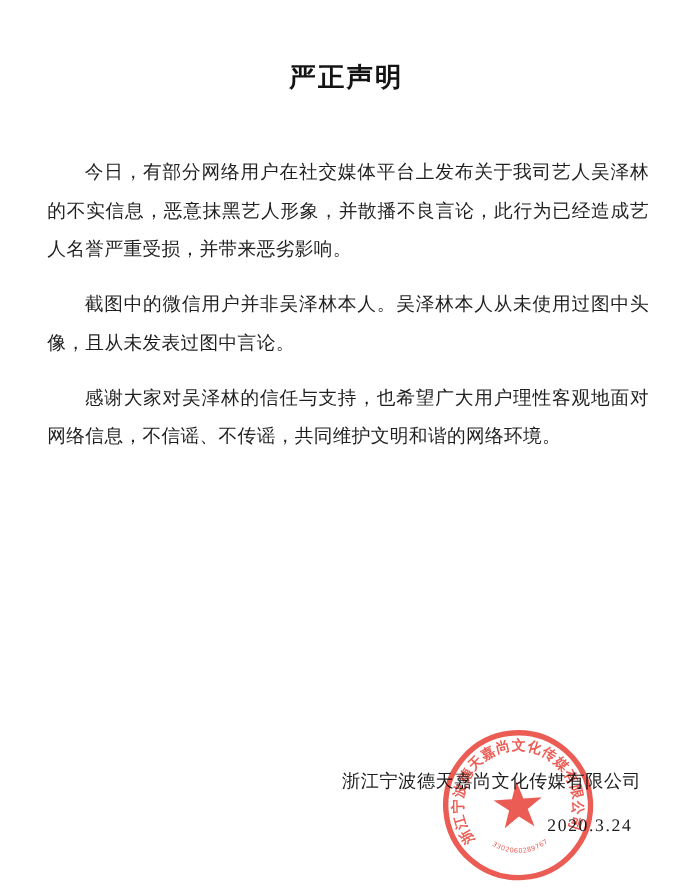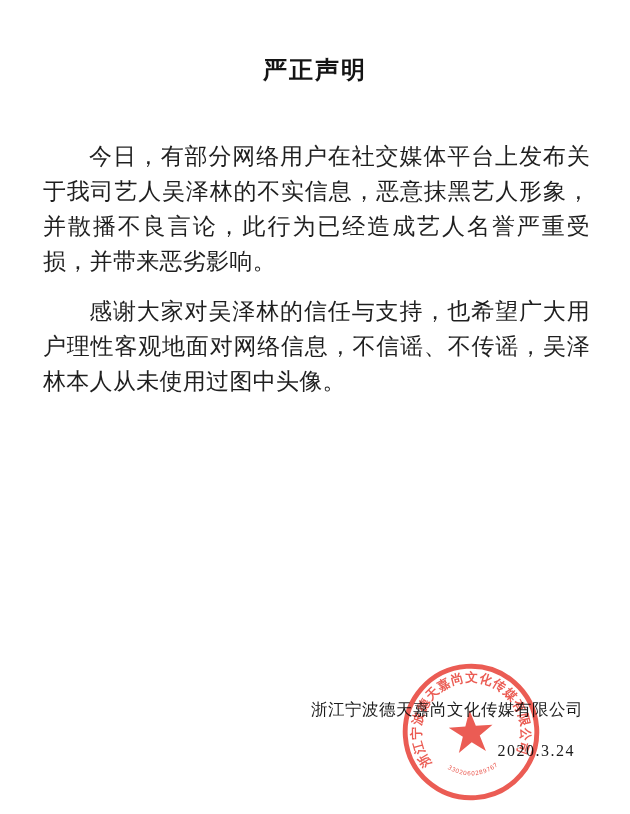--- a/index.html
+++ b/index.html
@@ -26,21 +26,21 @@
     font-size: 24px;
     font-weight: bold;
     letter-spacing: 2px;
     color: #141414;
   }
   .doc-body {
     position: absolute;
     top: 139px;
     left: 43px;
     width: 547px;
-    font-size: 23px;
+    font-size: 17px;
     line-height: 35px;
     text-align: justify;
     color: #1f1f1f;
   }
   .doc-body p {
     margin: 0 0 15px 0;
     text-indent: 2em;
     letter-spacing: 0.3px;
   }
   .sig-company {
@@ -86,21 +86,22 @@
 </style>
 </head>
 <body>
 
 <div class="page">
 
   <h1 class="doc-title">严正声明</h1>
 
   <div class="doc-body">
     <p>今日，有部分网络用户在社交媒体平台上发布关于我司艺人吴泽林的不实信息，恶意抹黑艺人形象，并散播不良言论，此行为已经造成艺人名誉严重受损，并带来恶劣影响。</p>
-    <p>感谢大家对吴泽林的信任与支持，也希望广大用户理性客观地面对网络信息，不信谣、不传谣，吴泽林本人从未使用过图中头像。</p>
+    <p>截图中的微信用户并非吴泽林本人。吴泽林本人从未使用过图中头像，且从未发表过图中言论。</p>
+    <p>感谢大家对吴泽林的信任与支持，也希望广大用户理性客观地面对网络信息，不信谣、不传谣，共同维护文明和谐的网络环境。</p>
   </div>
 
   <div class="sig-company">浙江宁波德天嘉尚文化传媒有限公司</div>
 
   <div class="sig-date">2020.3.24</div>
 
   <svg class="seal" viewBox="0 0 200 200" xmlns="http://www.w3.org/2000/svg" aria-hidden="true">
     <defs>
       <path id="seal-text-arc" d="M 41 141.3 A 72 72 0 1 1 159 141.3" fill="none"></path>
       <path id="seal-num-arc" d="M 62.7 149.5 A 62 62 0 0 0 137.3 149.5" fill="none"></path>

